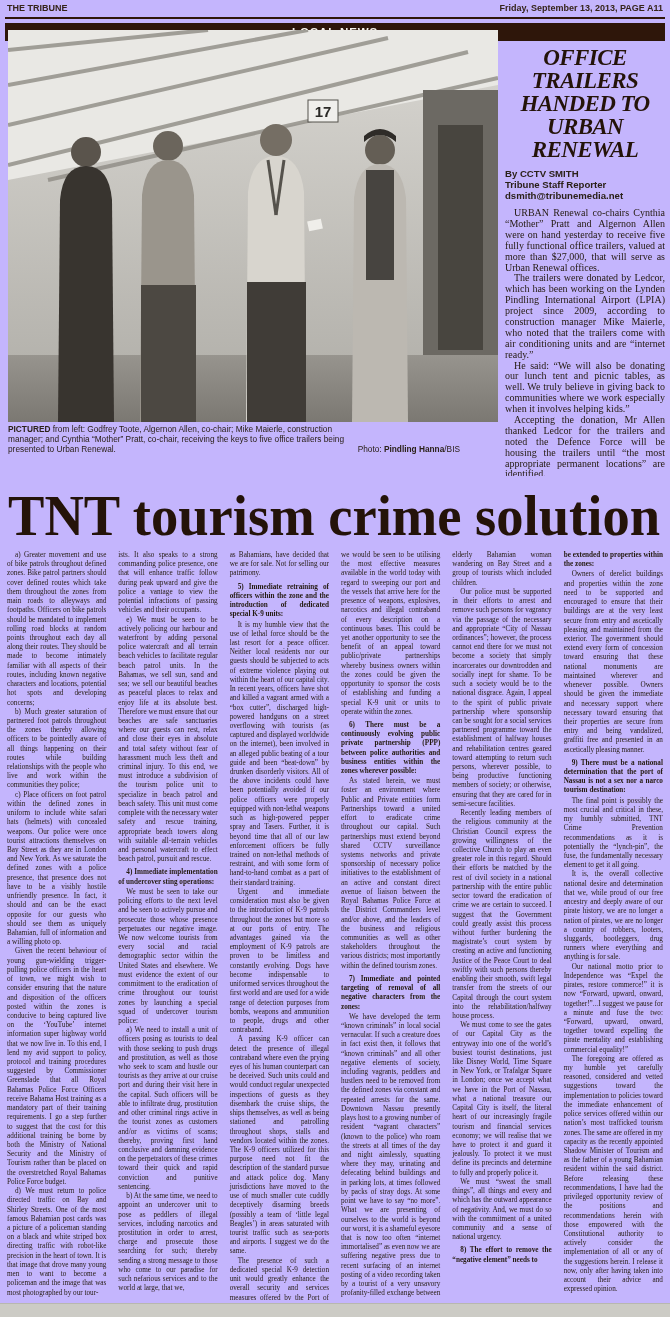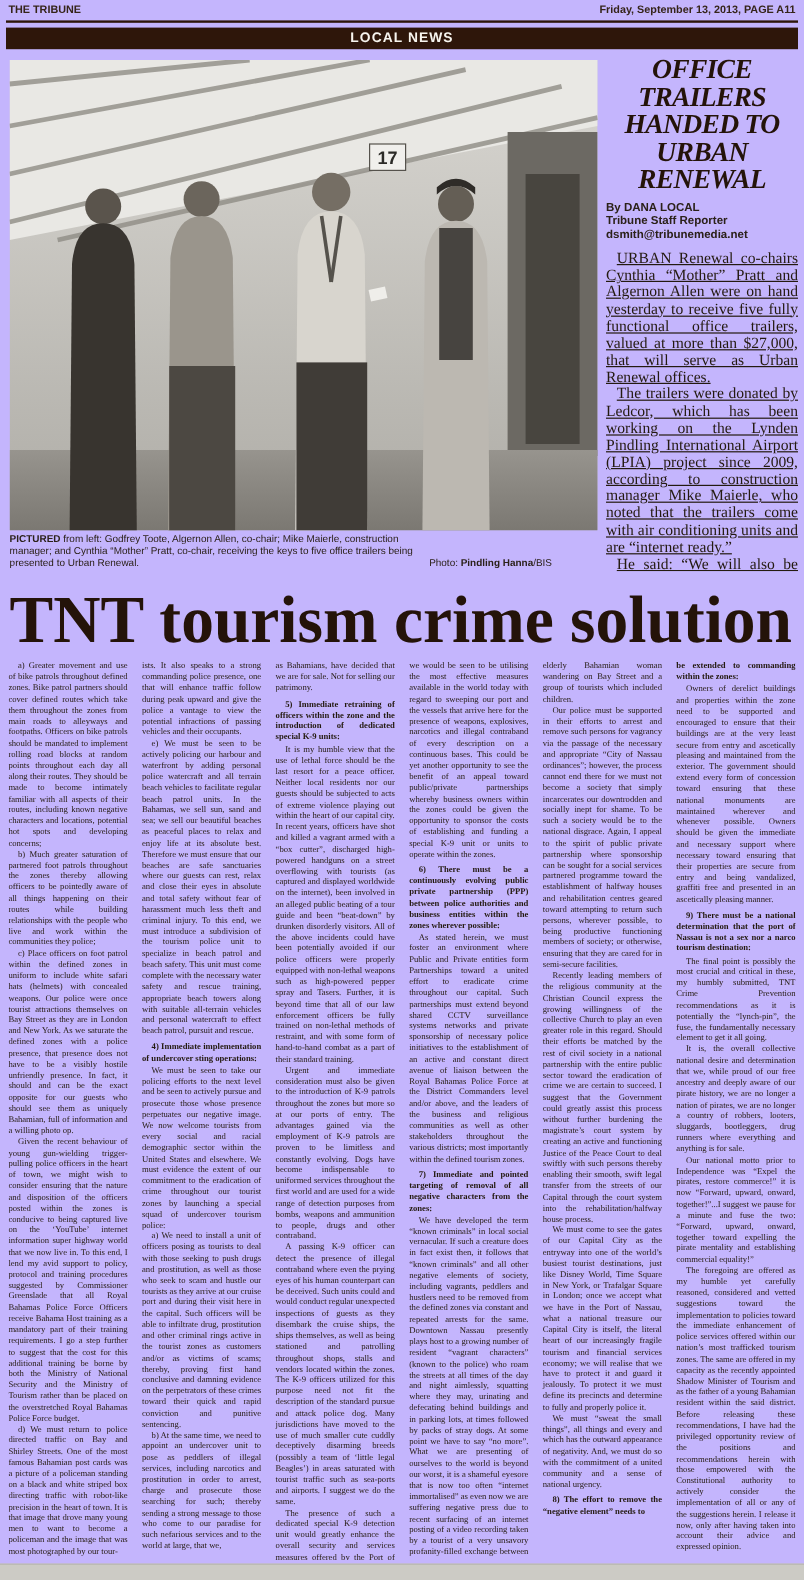--- a/index.html
+++ b/index.html
@@ -4,29 +4,29 @@
 <style>
   html,body{margin:0;padding:0;}
   body{width:670px;height:1317px;background:#fbfaf5;font-family:"Liberation Serif",serif;color:#241a10;overflow:hidden;}
   .page{position:relative;width:670px;height:1317px;background:#c4b5fd;}
   .masthead-row{position:absolute;top:3px;left:7px;right:7px;display:flex;justify-content:space-between;align-items:flex-end;
     font-family:"Liberation Sans",sans-serif;font-size:9px;font-weight:bold;color:#352419;}
   .top-rule{position:absolute;top:17px;left:5px;right:5px;border-top:2.5px solid #2e160a;}
   .banner{position:absolute;top:23px;left:5px;right:5px;height:18px;background:#2e160a;color:#f7f4ee;
     font-family:"Liberation Sans",sans-serif;font-weight:bold;font-size:11.5px;letter-spacing:.9px;
     display:flex;align-items:center;justify-content:center;}
-  .photo-stack{position:absolute;top:50px;left:8px;width:452px;}
+  .photo-stack{position:absolute;top:30px;left:8px;width:452px;}
   .photo-svg{display:block;width:490px;height:392px;}
   .caption{display:flex;font-family:"Liberation Sans",sans-serif;font-size:8.3px;line-height:1.2;margin-top:3px;color:#2b2119;}
   .caption .cap-text{flex:1;}
   .caption .credit{white-space:nowrap;align-self:flex-end;text-align:right;}
   .side-article{position:absolute;top:46px;left:505px;width:160px;height:430px;overflow:hidden;}
   .side-headline{font-size:23px;font-weight:bold;text-align:center;line-height:1.0;margin:0 0 7px;letter-spacing:-.6px;color:#241309;font-style:italic;}
   .byline{font-family:"Liberation Sans",sans-serif;font-weight:bold;font-size:9.6px;line-height:1.15;margin:0 0 7px;color:#2b2119;}
-  .side-body p{font-size:13px;line-height:1.09;text-align:justify;margin:0;text-indent:9px;text-decoration:underline;}
+  .side-body p{font-size:10px;line-height:1.09;text-align:justify;margin:0;text-indent:9px;}
   .main-headline{position:absolute;top:486px;left:8px;right:8px;height:60px;}
   .main-headline svg{display:block;width:100%;height:60px;}
   .columns{position:absolute;top:551px;left:7px;right:7px;height:749px;display:flex;gap:12px;overflow:hidden;}
   .col{flex:1 1 0;min-width:0;}
   .col p,.col h3{font-size:7.2px;line-height:1.28;text-align:justify;margin:0;}
   .col p{text-indent:8px;}
   .col p.cont{text-indent:0;}
   .col h3{font-weight:bold;margin:4px 0 1px;text-indent:8px;}
   .col h3.cont{margin-top:0;text-indent:0;}
   .bottom-band{position:absolute;left:0;right:0;bottom:0;height:13px;background:#cccbc5;border-top:1px solid #b8b7b0;}
@@ -105,21 +105,21 @@
     </svg>
     <div class="caption">
       <div class="cap-text"><b>PICTURED</b><span> from left: Godfrey Toote, Algernon Allen, co-chair; Mike Maierle, construction manager; and Cynthia “Mother” Pratt, co-chair, receiving the keys to five office trailers being presented to Urban Renewal.</span></div>
       <div class="credit"><span>Photo: </span><b>Pindling Hanna</b><span>/BIS</span></div>
     </div>
   </div>
 
   <div class="side-article">
     <h2 class="side-headline">OFFICE TRAILERS HANDED TO URBAN RENEWAL</h2>
     <div class="byline">
-      <div>By DANA LOCAL</div>
+      <div>By CCTV SMITH</div>
       <div>Tribune Staff Reporter</div>
       <div>dsmith@tribunemedia.net</div>
     </div>
     <div class="side-body">
         <p>URBAN Renewal co-chairs Cynthia “Mother” Pratt and Algernon Allen were on hand yesterday to receive five fully functional office trailers, valued at more than $27,000, that will serve as Urban Renewal offices.</p>
         <p>The trailers were donated by Ledcor, which has been working on the Lynden Pindling International Airport (LPIA) project since 2009, according to construction manager Mike Maierle, who noted that the trailers come with air conditioning units and are “internet ready.”</p>
         <p>He said: “We will also be donating our lunch tent and picnic tables, as well. We truly believe in giving back to communities where we work especially when it involves helping kids.”</p>
         <p>Accepting the donation, Mr Allen thanked Ledcor for the trailers and noted the Defence Force will be housing the trailers until “the most appropriate permanent locations” are identified.</p>
         <p>He also thanked Buildex Construction for overstretched the trailers to the Defence Force’s Coral Harbour Base at no cost.</p>
         <p>“It is Urban Renewal’s profound pleasure to receive this gift,” Mr Allen said. “The buildings will provide a valuable resource to assist the goals of Urban Renewal and the Bahamas, to expand our services to the local community, and to enriching the lives of the poor and the marginalised in our beloved Commonwealth of the Bahamas.”</p>
@@ -165,21 +165,21 @@
       </div>
       <div class="col">
         <p class="cont">elderly Bahamian woman wandering on Bay Street and a group of tourists which included children.</p>
         <p>Our police must be supported in their efforts to arrest and remove such persons for vagrancy via the passage of the necessary and appropriate “City of Nassau ordinances”; however, the process cannot end there for we must not become a society that simply incarcerates our downtrodden and socially inept for shame. To be such a society would be to the national disgrace. Again, I appeal to the spirit of public private partnership where sponsorship can be sought for a social services partnered programme toward the establishment of halfway houses and rehabilitation centres geared toward attempting to return such persons, wherever possible, to being productive functioning members of society; or otherwise, ensuring that they are cared for in semi-secure facilities.</p>
         <p>Recently leading members of the religious community at the Christian Council express the growing willingness of the collective Church to play an even greater role in this regard. Should their efforts be matched by the rest of civil society in a national partnership with the entire public sector toward the eradication of crime we are certain to succeed. I suggest that the Government could greatly assist this process without further burdening the magistrate’s court system by creating an active and functioning Justice of the Peace Court to deal swiftly with such persons thereby enabling their smooth, swift legal transfer from the streets of our Capital through the court system into the rehabilitation/halfway house process.</p>
         <p>We must come to see the gates of our Capital City as the entryway into one of the world’s busiest tourist destinations, just like Disney World, Time Square in New York, or Trafalgar Square in London; once we accept what we have in the Port of Nassau, what a national treasure our Capital City is itself, the literal heart of our increasingly fragile tourism and financial services economy; we will realise that we have to protect it and guard it jealously. To protect it we must define its precincts and determine to fully and properly police it.</p>
         <p>We must “sweat the small things”, all things and every and which has the outward appearance of negativity. And, we must do so with the commitment of a united community and a sense of national urgency.</p>
         <h3>8) The effort to remove the “negative element” needs to</h3>
       </div>
       <div class="col">
-        <h3 class="cont">be extended to commanding within the zones:</h3>
+        <h3 class="cont">be extended to properties within the zones:</h3>
         <p>Owners of derelict buildings and properties within the zone need to be supported and encouraged to ensure that their buildings are at the very least secure from entry and ascetically pleasing and maintained from the exterior. The government should extend every form of concession toward ensuring that these national monuments are maintained wherever and whenever possible. Owners should be given the immediate and necessary support where necessary toward ensuring that their properties are secure from entry and being vandalized, graffiti free and presented in an ascetically pleasing manner.</p>
         <h3>9) There must be a national determination that the port of Nassau is not a sex nor a narco tourism destination:</h3>
         <p>The final point is possibly the most crucial and critical in these, my humbly submitted, TNT Crime Prevention recommendations as it is potentially the “lynch-pin”, the fuse, the fundamentally necessary element to get it all going.</p>
         <p>It is, the overall collective national desire and determination that we, while proud of our free ancestry and deeply aware of our pirate history, we are no longer a nation of pirates, we are no longer a country of robbers, looters, sluggards, bootleggers, drug runners where everything and anything is for sale.</p>
         <p>Our national motto prior to Independence was “Expel the pirates, restore commerce!” it is now “Forward, upward, onward, together!”...I suggest we pause for a minute and fuse the two: “Forward, upward, onward, together toward expelling the pirate mentality and establishing commercial equality!”</p>
         <p>The foregoing are offered as my humble yet carefully reasoned, considered and vetted suggestions toward the implementation to policies toward the immediate enhancement of police services offered within our nation’s most trafficked tourism zones. The same are offered in my capacity as the recently appointed Shadow Minister of Tourism and as the father of a young Bahamian resident within the said district. Before releasing these recommendations, I have had the privileged opportunity review of the positions and recommendations herein with those empowered with the Constitutional authority to actively consider the implementation of all or any of the suggestions herein. I release it now, only after having taken into account their advice and expressed opinion.</p>
       </div>
     </div>
 
   <div class="bottom-band"></div>

